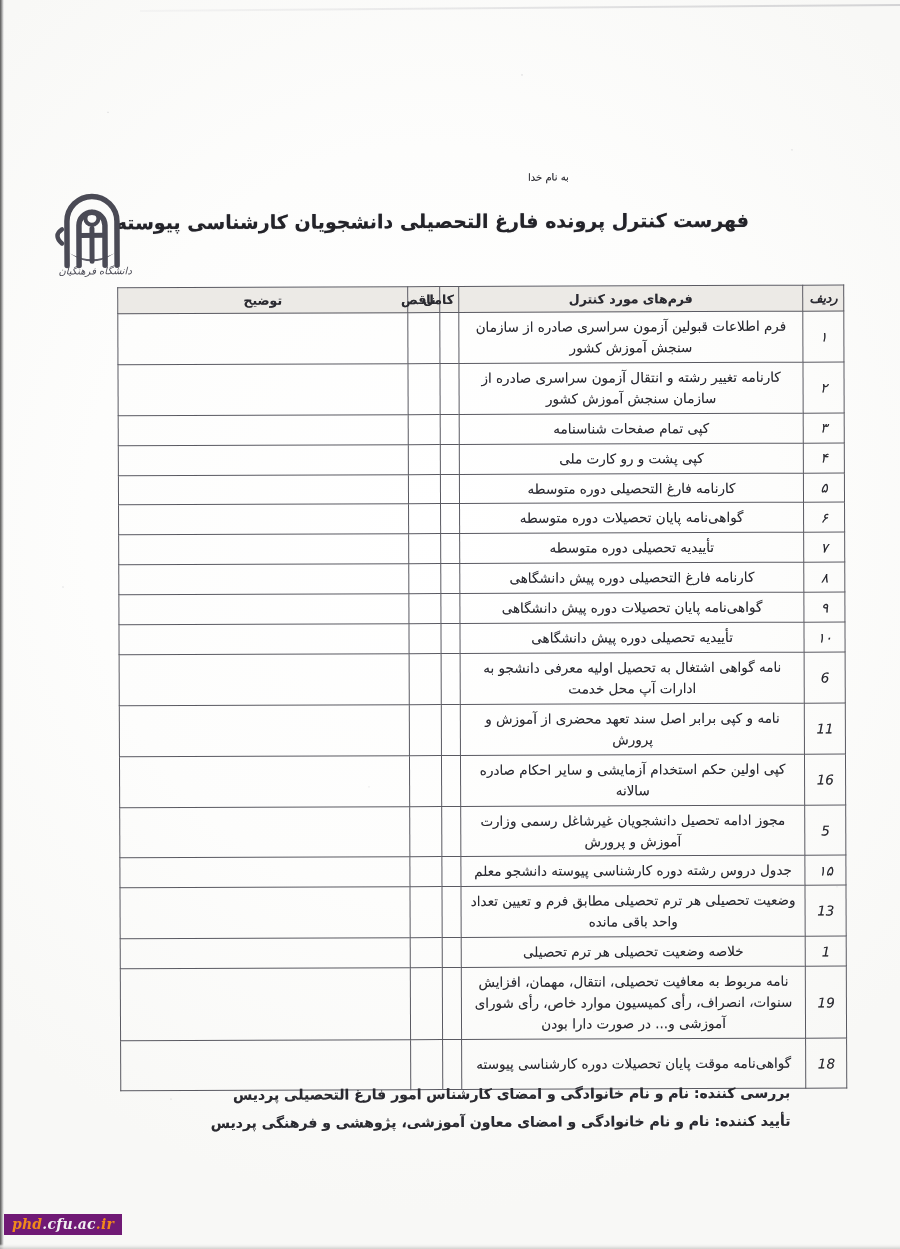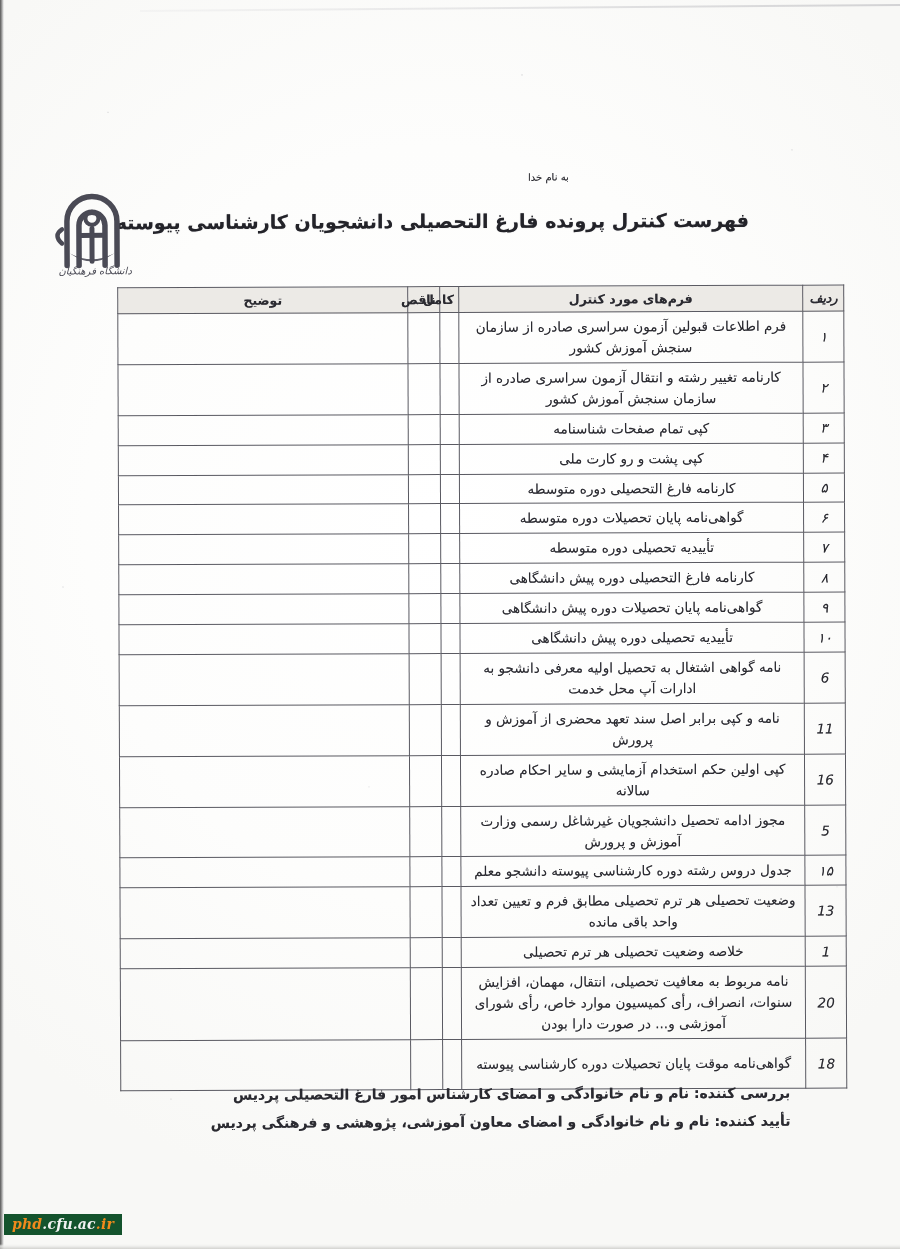--- a/index.html
+++ b/index.html
@@ -184,21 +184,21 @@
     color: #2a2a30;
     text-shadow: 0 0 .55px rgba(60,60,70,.5);
   }
 
   
   #watermark {
     position: absolute;
     left: 4px;
     bottom: 14px;
     padding: 3px 8px 4px 8px;
-    background: #14532d;
+    background: #701a75;
     font-family: "DejaVu Serif", "Liberation Serif", serif;
     font-style: italic;
     font-weight: 700;
     font-size: 14px;
     letter-spacing: .2px;
     direction: ltr;
     line-height: 1;
   }
   .wm-accent { color: #f08a1c; }
   .wm-plain  { color: #f2f2f2; }
@@ -359,21 +359,21 @@
           <td class="col-tozih"></td>
         </tr>
         <tr class="row-1line">
           <td class="col-radif">1</td>
           <td class="col-forms">خلاصه وضعیت تحصیلی هر ترم تحصیلی</td>
           <td class="col-kamel"></td>
           <td class="col-naqes"></td>
           <td class="col-tozih"></td>
         </tr>
         <tr class="row-3line">
-          <td class="col-radif">20</td>
+          <td class="col-radif">19</td>
           <td class="col-forms">نامه مربوط به معافیت تحصیلی، انتقال، مهمان، افزایش سنوات، انصراف، رأی کمیسیون موارد خاص، رأی شورای آموزشی و... در صورت دارا بودن</td>
           <td class="col-kamel"></td>
           <td class="col-naqes"></td>
           <td class="col-tozih"></td>
         </tr>
         <tr class="row-2line">
           <td class="col-radif">18</td>
           <td class="col-forms">گواهی‌نامه موقت پایان تحصیلات دوره کارشناسی پیوسته</td>
           <td class="col-kamel"></td>
           <td class="col-naqes"></td>

